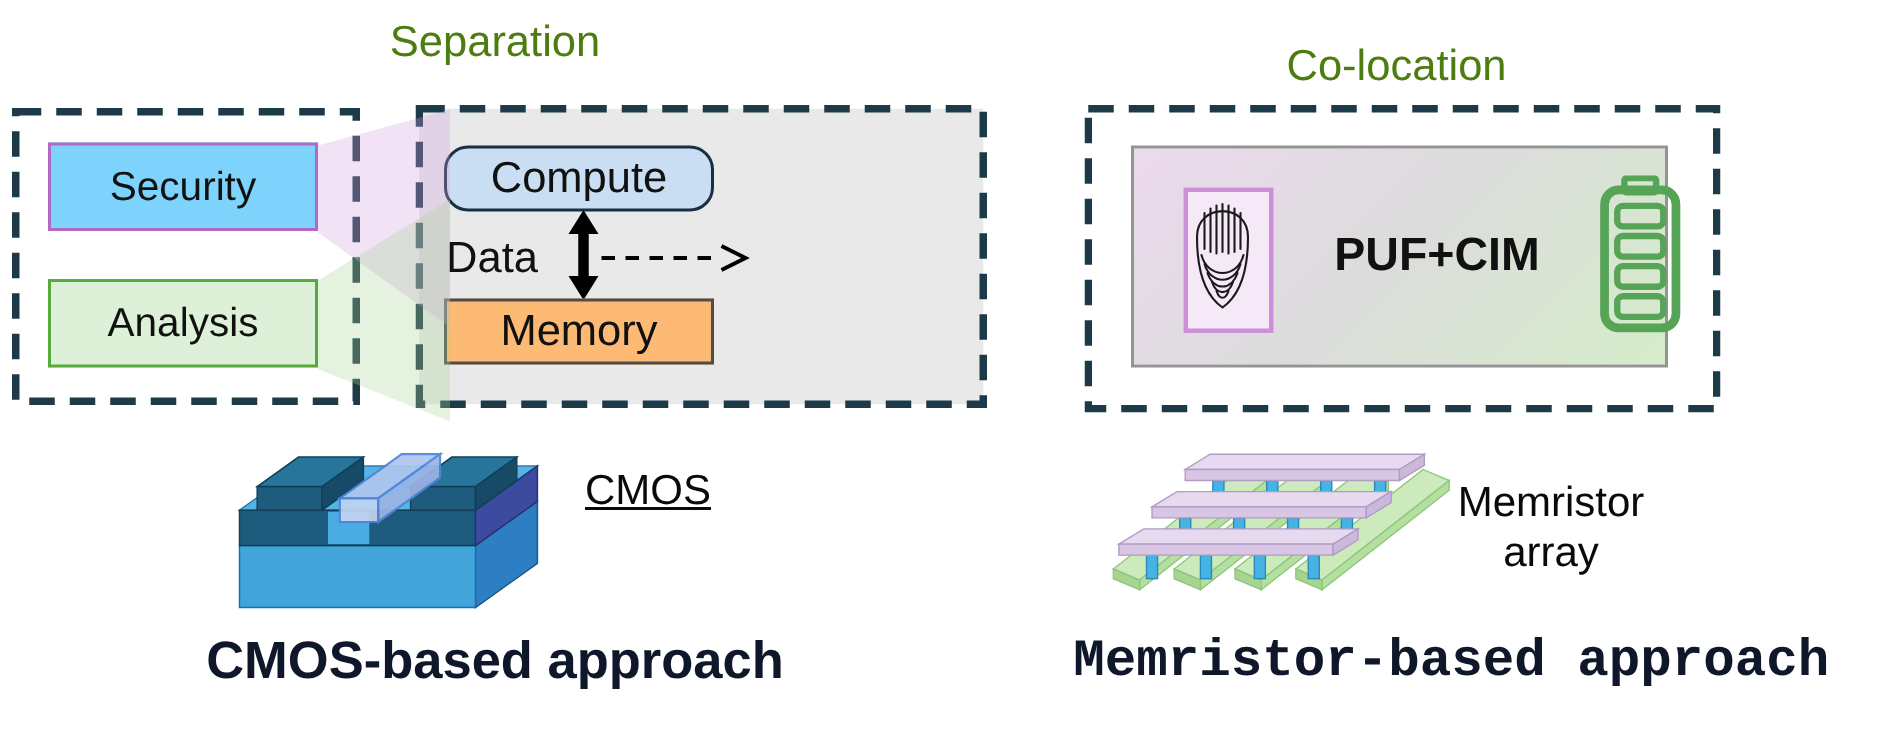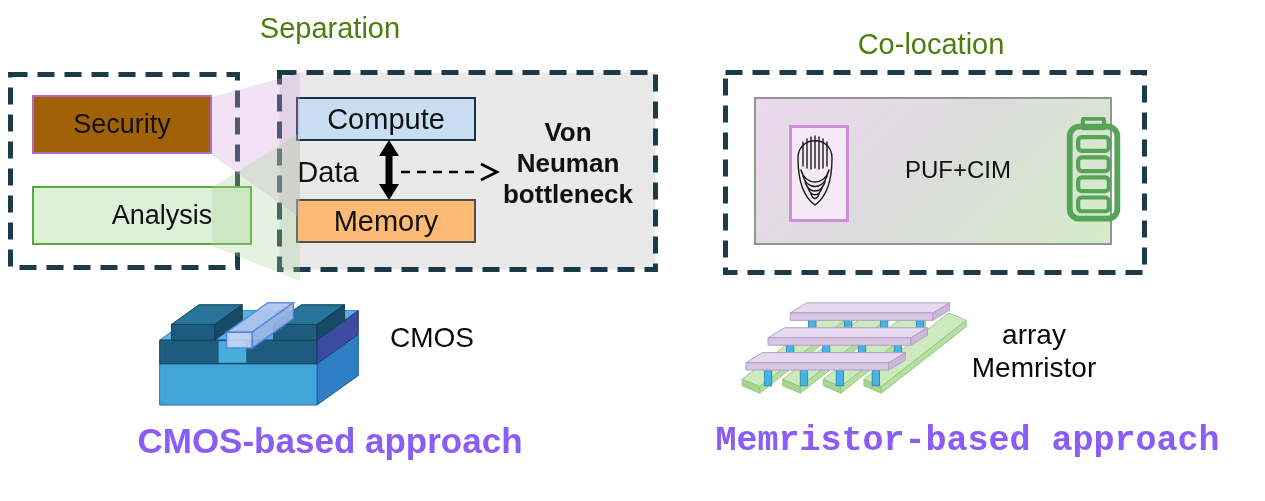--- a/index.html
+++ b/index.html
@@ -7,44 +7,44 @@
     width:1265px;height:501px;position:relative;background:#ffffff;
     font-family:"Liberation Sans", sans-serif;color:#111;overflow:hidden;
   }
   .abs{position:absolute;}
   .center{text-align:center;}
   .title{font-size:29px;color:#4d7c0f;}
   .task-box{
     position:absolute;width:176px;height:55px;border:2.5px solid;
     display:flex;align-items:center;justify-content:center;font-size:27px;
   }
-  .security{left:24px;top:23px;background:#a16207;border-color:#b269c4;text-align:right;}
-  .analysis{left:24px;top:114px;background:#ddf0d8;border-color:#55ab3d;padding-left:40px;}
+  .security{left:24px;top:23px;background:#7dd3fc;border-color:#b269c4;text-align:right;}
+  .analysis{left:24px;top:114px;background:#ddf0d8;border-color:#55ab3d;}
   .dashedbox{position:absolute;}
   .dashedbox svg{position:absolute;left:0;top:0;}
   .vn-box{
     position:absolute;border:2.5px solid;display:flex;align-items:center;justify-content:center;
     font-size:29px;width:176px;height:40px;left:19px;
   }
-  .compute{top:27px;background:#c9def2;border-color:#1b2f44;}
+  .compute{top:27px;background:#c9def2;border-color:#1b2f44;border-radius:16px;}
   .memory{top:129px;background:#fdba74;border-color:#4d4d4d;}
   .data-label{left:11px;top:86px;font-size:29px;width:80px;text-align:center;}
   .bottleneck{left:203px;top:47px;width:176px;font-size:26px;font-weight:bold;line-height:31px;text-align:center;}
   .chip{
     position:absolute;left:31px;top:27px;width:354px;height:144px;border:2px solid #949494;
     background:linear-gradient(135deg,#ecd9ee 0%,#dcdcdc 48%,#d5ecc9 100%);
   }
   .fp-box{
     position:absolute;left:33px;top:26px;width:54px;height:91px;
     background:#f5e8f7;border:3px solid #cc8fd8;display:flex;align-items:center;justify-content:center;
   }
-  .puf{position:absolute;left:116px;top:38px;width:172px;height:66px;line-height:66px;text-align:center;font-size:24px;}
+  .puf{position:absolute;left:116px;top:38px;width:172px;height:66px;line-height:66px;text-align:center;font-size:31px;font-weight:bold;}
   .battery{position:absolute;left:310px;top:18px;}
   .caption{font-size:28px;line-height:33px;color:#0a0a0a;}
-  .approach{font-size:35px;font-weight:bold;color:#8b5cf6;}
+  .approach{font-size:35px;font-weight:bold;color:#0f172a;}
 </style>
 </head>
 <body>
 
 <div class="abs title center" style="left:180px;top:12px;width:300px;">Separation</div>
 <div class="abs title center" style="left:781px;top:28px;width:300px;">Co-location</div>
 
 <div class="dashedbox" style="left:8px;top:72px;width:232px;height:198px;">
   <svg width="232" height="198" aria-hidden="true">
     <rect x="2.5" y="2.5" width="227" height="193" fill="none" stroke="#1c3a47" stroke-width="5" stroke-dasharray="17 10"></rect>
@@ -72,25 +72,20 @@
   <div class="abs data-label">Data</div>
   <svg class="abs" style="left:97px;top:70px;" width="30" height="60" viewBox="0 0 30 60" aria-hidden="true">
     <line x1="15" y1="12" x2="15" y2="48" stroke="#000" stroke-width="7"></line>
     <polygon points="15,0 5,16 25,16" fill="#000"></polygon>
     <polygon points="15,60 5,44 25,44" fill="#000"></polygon>
   </svg>
   <svg class="abs" style="left:122px;top:90px;" width="102" height="24" viewBox="0 0 102 24" aria-hidden="true">
     <line x1="2" y1="12" x2="82" y2="12" stroke="#000" stroke-width="2.6" stroke-dasharray="9 7"></line>
     <polyline points="82,4 98,12 82,20" fill="none" stroke="#000" stroke-width="2.6"></polyline>
   </svg>
-  <div class="abs bottleneck">
-    <div>Von</div>
-    <div>Neuman</div>
-    <div>bottleneck</div>
-  </div>
   <div class="vn-box memory">
     <span>Memory</span>
   </div>
 </div>
 
 <div class="dashedbox" style="left:723px;top:70px;width:424px;height:205px;">
   <svg width="424" height="205" aria-hidden="true">
     <rect x="2.5" y="2.5" width="419" height="200" fill="none" stroke="#1c3a47" stroke-width="5" stroke-dasharray="17 10"></rect>
   </svg>
   <div class="chip">
@@ -142,21 +137,21 @@
   <polygon points="124,36 168,36 168,52 124,52" fill="#1d5c7c" stroke="#123f58" stroke-width="1"></polygon>
   <polygon points="124,36 152,16 196,16 168,36" fill="#27759a" stroke="#123f58" stroke-width="1"></polygon>
   <polygon points="168,36 196,16 196,32 168,52" fill="#164a66" stroke="#123f58" stroke-width="1"></polygon>
   <g opacity="0.92">
     <polygon points="76,44 118,14 144,14 102,44" fill="#b0c6ee" stroke="#4f86d8" stroke-width="1.5"></polygon>
     <polygon points="102,44 144,14 144,30 102,60" fill="#9cb4e4" stroke="#4f86d8" stroke-width="1.5"></polygon>
     <polygon points="76,44 102,44 102,60 76,60" fill="#c3d4f2" stroke="#4f86d8" stroke-width="1.5"></polygon>
   </g>
 </svg>
 
-<div class="abs caption center" style="left:332px;top:321px;width:200px;">
+<div class="abs caption center" style="left:332px;top:310px;width:200px;text-decoration:underline;">
   <div>CMOS</div>
 </div>
 <div class="abs approach center" style="left:55px;top:421px;width:550px;">CMOS-based approach</div>
 
 <svg class="abs" style="left:733px;top:287px;" width="235" height="122" viewBox="0 0 255 128" aria-hidden="true">
   <g stroke="#8fc87d" stroke-width="1">
     <polygon points="10,98 102,26 121,34 29,106" fill="#cdeabc"></polygon>
     <polygon points="29,106 121,34 121,41 29,113" fill="#b5dfa0"></polygon>
     <polygon points="10,98 29,106 29,113 10,105" fill="#a8d492"></polygon>
     <polygon points="54,98 146,26 165,34 73,106" fill="#cdeabc"></polygon>
@@ -190,16 +185,16 @@
     <polygon points="38,53 193,53 211,42 56,42" fill="#e7d9ef"></polygon>
     <polygon points="38,53 193,53 193,61 38,61" fill="#d8c6e4"></polygon>
     <polygon points="193,53 211,42 211,50 193,61" fill="#cbb8da"></polygon>
     <polygon points="62,26 217,26 235,15 80,15" fill="#e7d9ef"></polygon>
     <polygon points="62,26 217,26 217,34 62,34" fill="#d8c6e4"></polygon>
     <polygon points="217,26 235,15 235,23 217,34" fill="#cbb8da"></polygon>
   </g>
 </svg>
 
 <div class="abs caption center" style="left:934px;top:318px;width:200px;">
+  <div>Memristor</div>
   <div>array</div>
-  <div>Memristor</div>
 </div>
 <div class="abs approach center" style="left:685px;top:421px;width:565px;font-family:Liberation Mono, monospace;">Memristor-based approach</div>
 
 </body></html>

